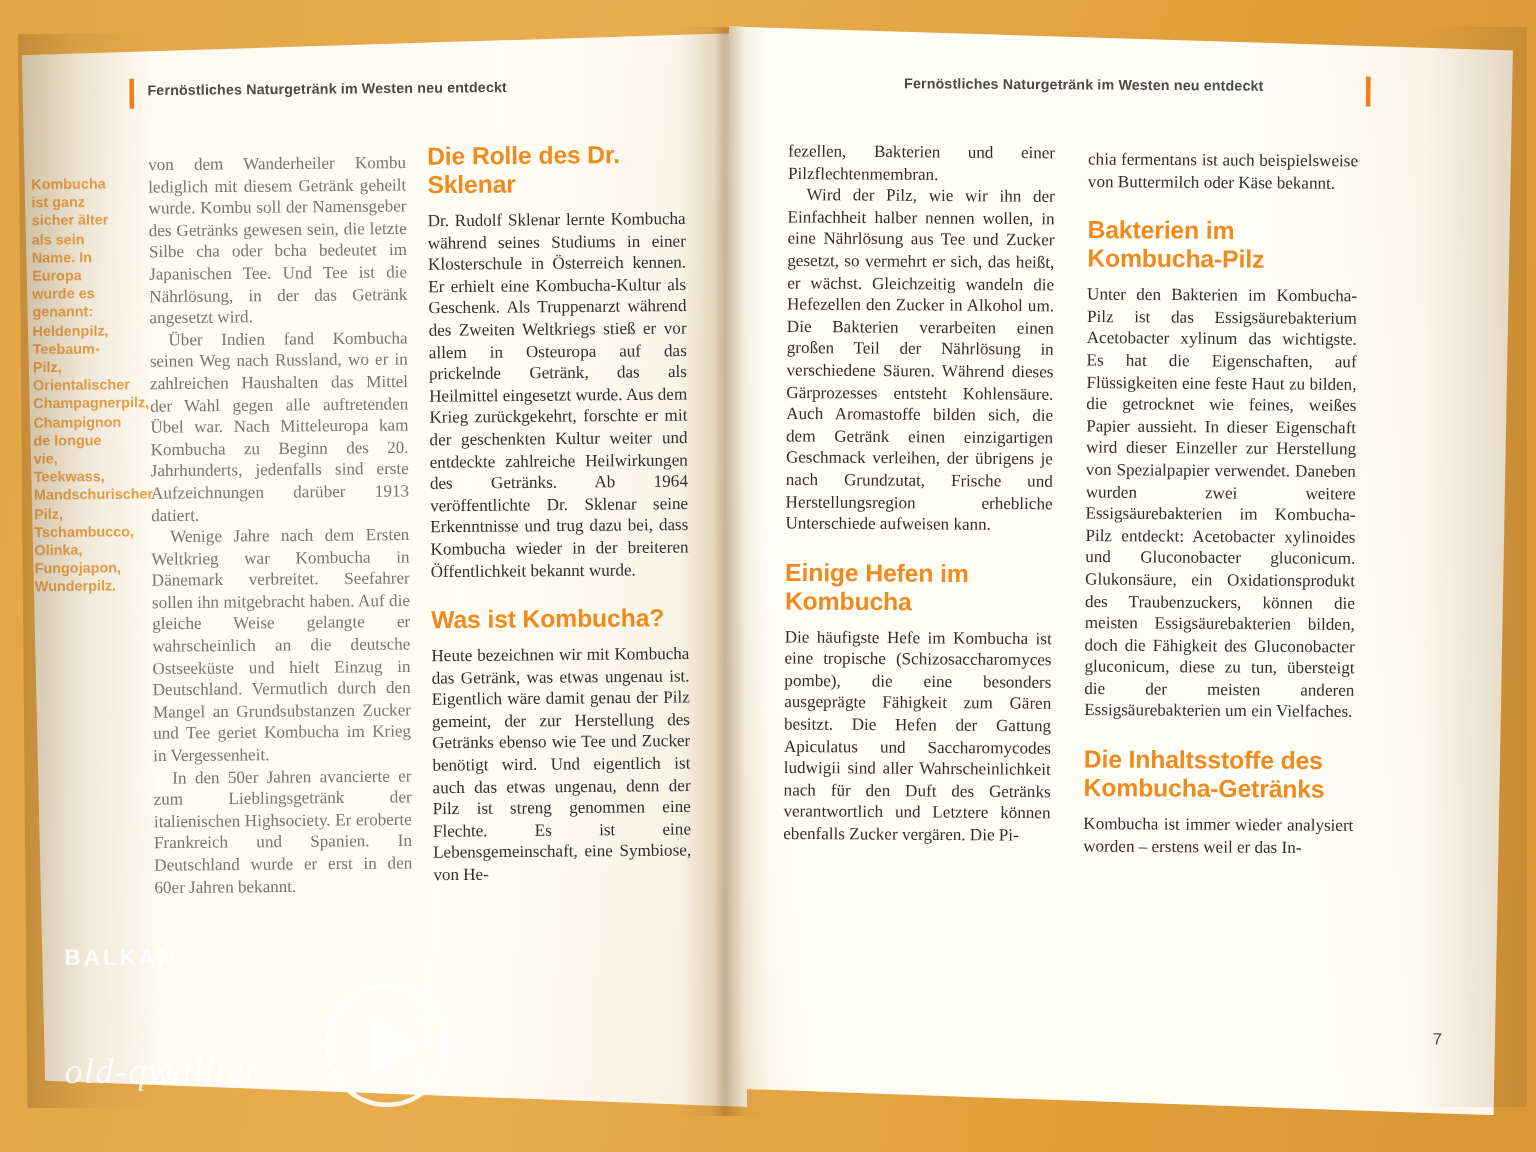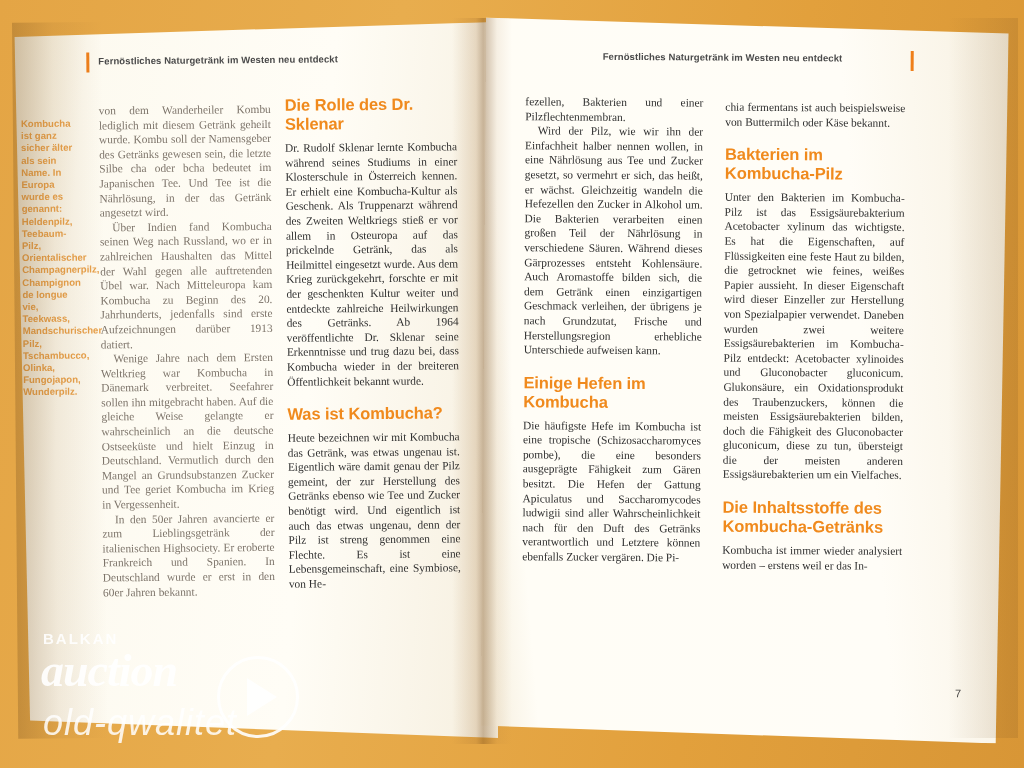--- a/index.html
+++ b/index.html
@@ -210,22 +210,22 @@
     font-size: 46px;
     font-style: italic;
     font-weight: bold;
     color: rgba(255,255,255,0.9);
     letter-spacing: -1px;
   }
   .wm-line3 {
     position: absolute;
     left: 4px;
     top: 74px;
-    font-family: Liberation Sans, sans-serif;
-    font-size: 36px;
+    font-family: Liberation Serif, serif;
+    font-size: 24px;
     font-style: italic;
     color: rgba(255,255,255,0.85);
     letter-spacing: 1px;
   }
   .wm-play {
     position: absolute;
     left: 178px;
     top: 28px;
     width: 76px;
     height: 76px;
@@ -314,16 +314,15 @@
     </div>
   </div>
 
   <div class="gutter"></div>
   <div class="curve-left"></div>
   <div class="curve-right"></div>
 </div>
 
 <div class="watermark">
   <div class="wm-line1">BALKAN</div>
-  <div class="wm-line2">auction</div>
   <div class="wm-line3">old-qwalitet</div>
   <div class="wm-play"></div>
 </div>
 
 </body></html>

